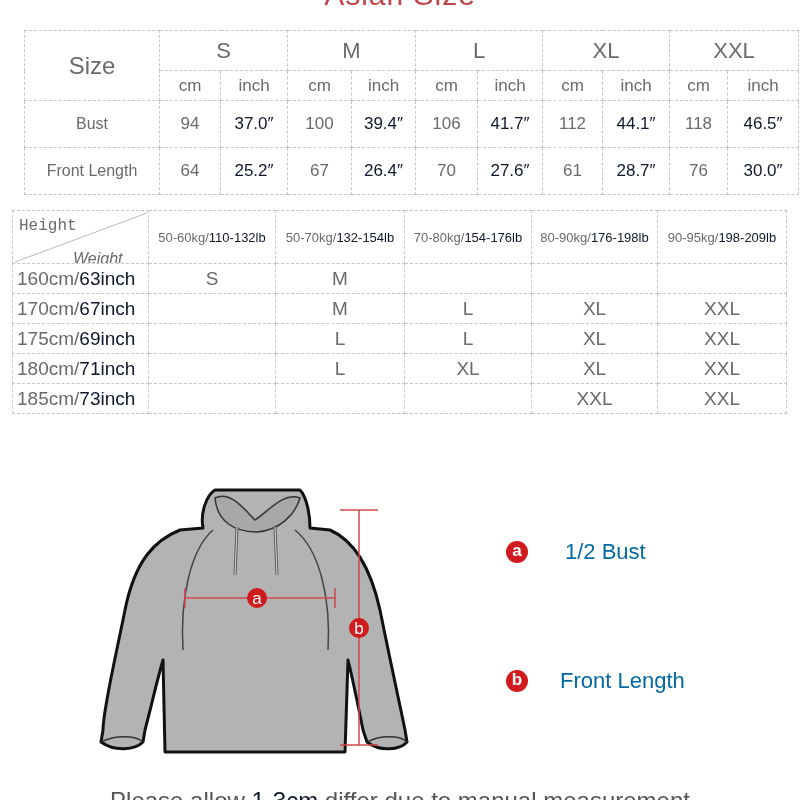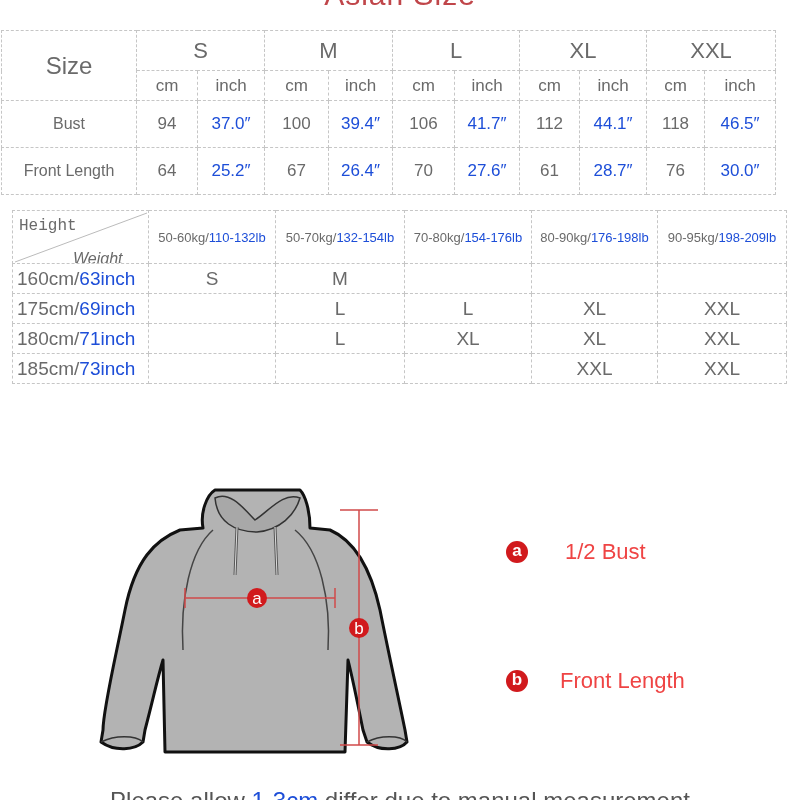--- a/index.html
+++ b/index.html
@@ -1,39 +1,39 @@
 <!DOCTYPE html>
 <html><head>
 <meta charset="utf-8">
 <style>
   * { box-sizing: border-box; margin: 0; padding: 0; }
   html, body { width: 800px; height: 800px; background: #ffffff; overflow: hidden; }
   body { position: relative; font-family: "Liberation Sans", "DejaVu Sans", sans-serif; color: #6b6b6b; }
   .title { position: absolute; left: 0; width: 800px; top: -22px; text-align: center; font-size: 30px; color: #c0464a; letter-spacing: 1px; }
   table { border-collapse: collapse; position: absolute; table-layout: fixed; }
   td { border: 1px dashed #c6c6c6; text-align: center; vertical-align: middle; color: #6a6a6a; padding: 0; white-space: nowrap; overflow: hidden; }
-  .red { color: #1d4ed8; }
-  #t1 { left: 1px; top: 30px; width: 774px; }
+  .red { color: #0f172a; }
+  #t1 { left: 24px; top: 30px; width: 774px; }
   #t1 .size-label { font-size: 24px; }
   #t1 .sz { font-size: 22px; height: 40px; }
   #t1 .unit { font-size: 17px; height: 30px; }
   #t1 .val { font-size: 17px; height: 47px; }
   #t1 .rowlabel { font-size: 16px; }
   #t2 { left: 12px; top: 210px; width: 774px; }
   #t2 .hdr { height: 53px; font-size: 13px; }
   #t2 .r { height: 30px; font-size: 19px; }
   #t2 .hlabel { text-align: left; padding-left: 4px; font-size: 19px; }
   .diag { position: relative; }
   .diag svg { position: absolute; left: 0; top: 0; }
   .diag .h { position: absolute; left: 6px; top: 6px; font-size: 16px; font-family: Liberation Mono, monospace; }
   .diag .w { position: absolute; left: 60px; top: 39px; font-size: 16px; font-style: italic; }
   .hoodie { position: absolute; left: 95px; top: 480px; width: 350px; height: 290px; }
   .legend-item { position: absolute; display: flex; align-items: center; }
   .badge { width: 22px; height: 22px; border-radius: 50%; background: #d11a1d; color: #fff; font-size: 17px; line-height: 20px; text-align: center; font-weight: bold; }
-  .legend-label { font-size: 22px; color: #ef4444; }
+  .legend-label { font-size: 22px; color: #0369a1; }
   .footer { position: absolute; left: 0; width: 800px; top: 787px; text-align: center; font-size: 24px; color: #555; }
 </style>
 </head>
 <body>
 
 <div class="title">Asian Size</div>
 
 <table id="t1">
   <colgroup>
     <col style="width:135px">
@@ -124,20 +124,28 @@
   </tr>
   <tr class="r">
     <td class="hlabel"><span>160cm/</span><span class="red">63inch</span></td>
     <td>S</td>
     <td>M</td>
     <td></td>
     <td></td>
     <td></td>
   </tr>
   <tr class="r">
+    <td class="hlabel"><span>170cm/</span><span class="red">67inch</span></td>
+    <td></td>
+    <td>M</td>
+    <td>L</td>
+    <td>XL</td>
+    <td>XXL</td>
+  </tr>
+  <tr class="r">
     <td class="hlabel"><span>175cm/</span><span class="red">69inch</span></td>
     <td></td>
     <td>L</td>
     <td>L</td>
     <td>XL</td>
     <td>XXL</td>
   </tr>
   <tr class="r">
     <td class="hlabel"><span>180cm/</span><span class="red">71inch</span></td>
     <td></td>

